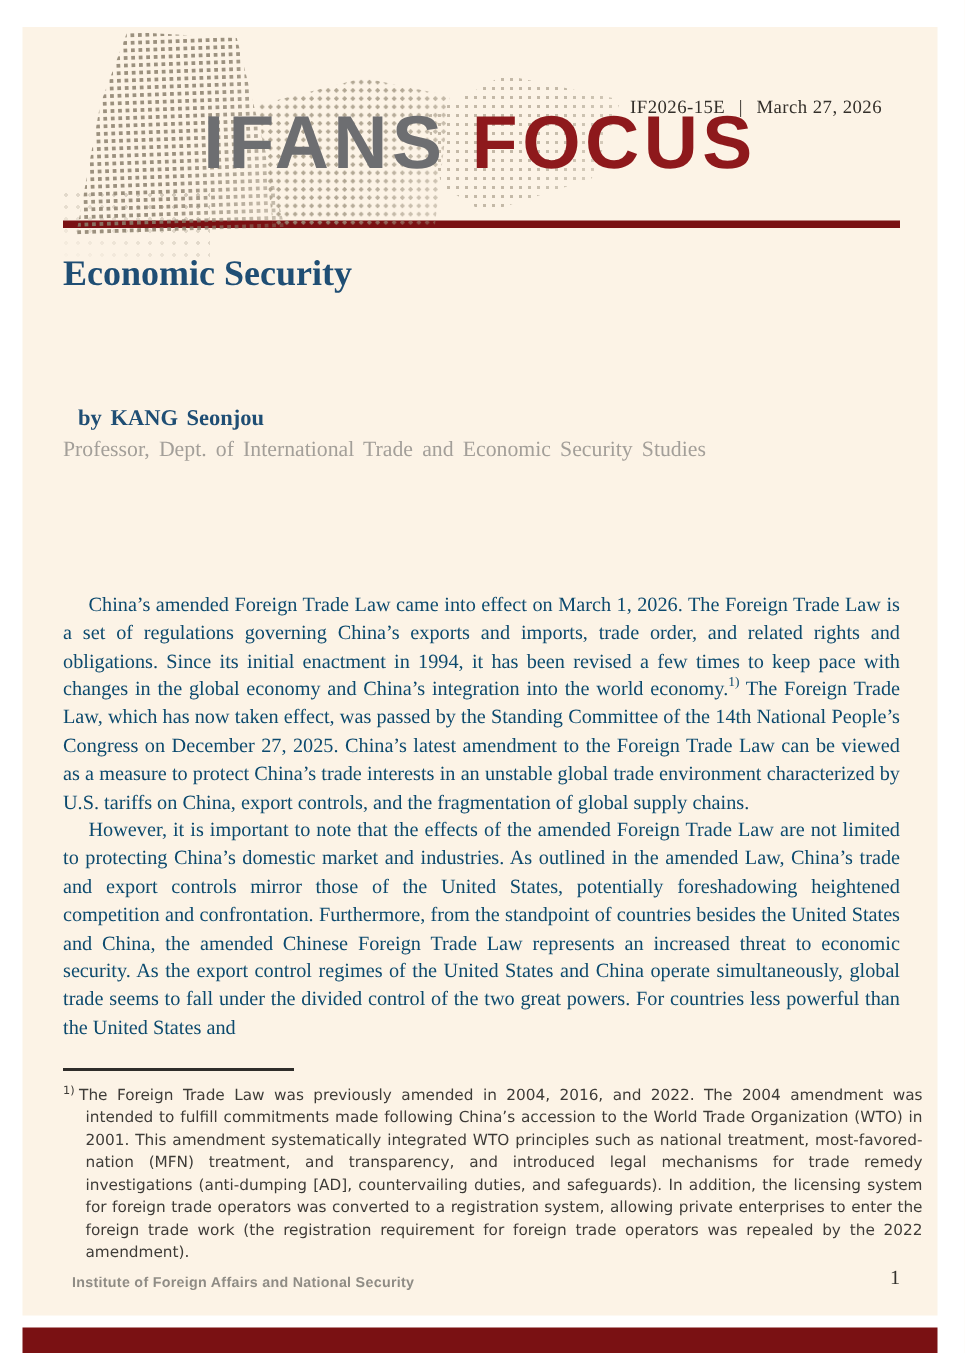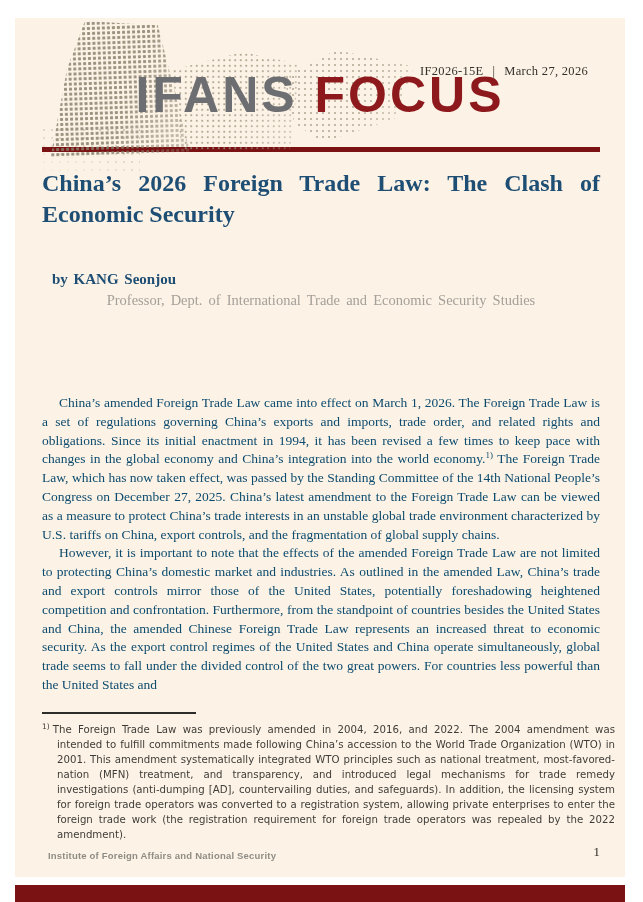--- a/index.html
+++ b/index.html
@@ -76,21 +76,21 @@
     color: #1F4E74; font-weight: bold;
     font-size: 24px; line-height: 30.5px;
   }
   .title .jl { text-align: justify; text-align-last: justify; }
   .byline {
     position: absolute; left: 42px; top: 271px; width: 558px;
     color: #1F4E74; font-weight: bold; font-size: 15px; word-spacing: 2px; padding-left: 10px;
   }
   .affil {
     position: absolute; left: 42px; top: 292px; width: 558px;
-    color: #A39F99; font-size: 14.5px; word-spacing: 2.5px; text-align: center;
+    color: #A39F99; font-size: 14.5px; word-spacing: 2.5px;
   }
   
   .body {
     position: absolute; left: 42px; top: 394px; width: 558px;
     color: #0c4a6e; font-size: 13.5px; line-height: 18.8px;
     text-align: justify;
   }
   .body p { margin: 0; text-indent: 17px; }
   .body sup { font-size: 9px; line-height: 0; }
   
@@ -138,21 +138,20 @@
     <div class="dots d2"></div>
     <div class="dots d3"></div>
     <div class="dots d4"></div>
   </div>
 
   <div class="logo"><span class="g">IFANS</span><span> </span><span class="r">FOCUS</span></div>
 
   <div class="rule"></div>
 
   <div class="title">
-    <div class="jl">China’s 2026 Foreign Trade Law: The Clash of</div>
     <div>Economic Security</div>
   </div>
 
   <div class="byline">by KANG Seonjou</div>
   <div class="affil">Professor, Dept. of International Trade and Economic Security Studies</div>
 
   <div class="body">
     <p><span>China’s amended Foreign Trade Law came into effect on March 1, 2026. The Foreign Trade Law is a set of regulations governing China’s exports and imports, trade order, and related rights and obligations. Since its initial enactment in 1994, it has been revised a few times to keep pace with changes in the global economy and China’s integration into the world economy.</span><sup>1)</sup><span> The Foreign Trade Law, which has now taken effect, was passed by the Standing Committee of the 14th National People’s Congress on December 27, 2025. China’s latest amendment to the Foreign Trade Law can be viewed as a measure to protect China’s trade interests in an unstable global trade environment characterized by U.S. tariffs on China, export controls, and the fragmentation of global supply chains.</span></p>
     <p>However, it is important to note that the effects of the amended Foreign Trade Law are not limited to protecting China’s domestic market and industries. As outlined in the amended Law, China’s trade and export controls mirror those of the United States, potentially foreshadowing heightened competition and confrontation. Furthermore, from the standpoint of countries besides the United States and China, the amended Chinese Foreign Trade Law represents an increased threat to economic security. As the export control regimes of the United States and China operate simultaneously, global trade seems to fall under the divided control of the two great powers. For countries less powerful than the United States and</p>
   </div>

